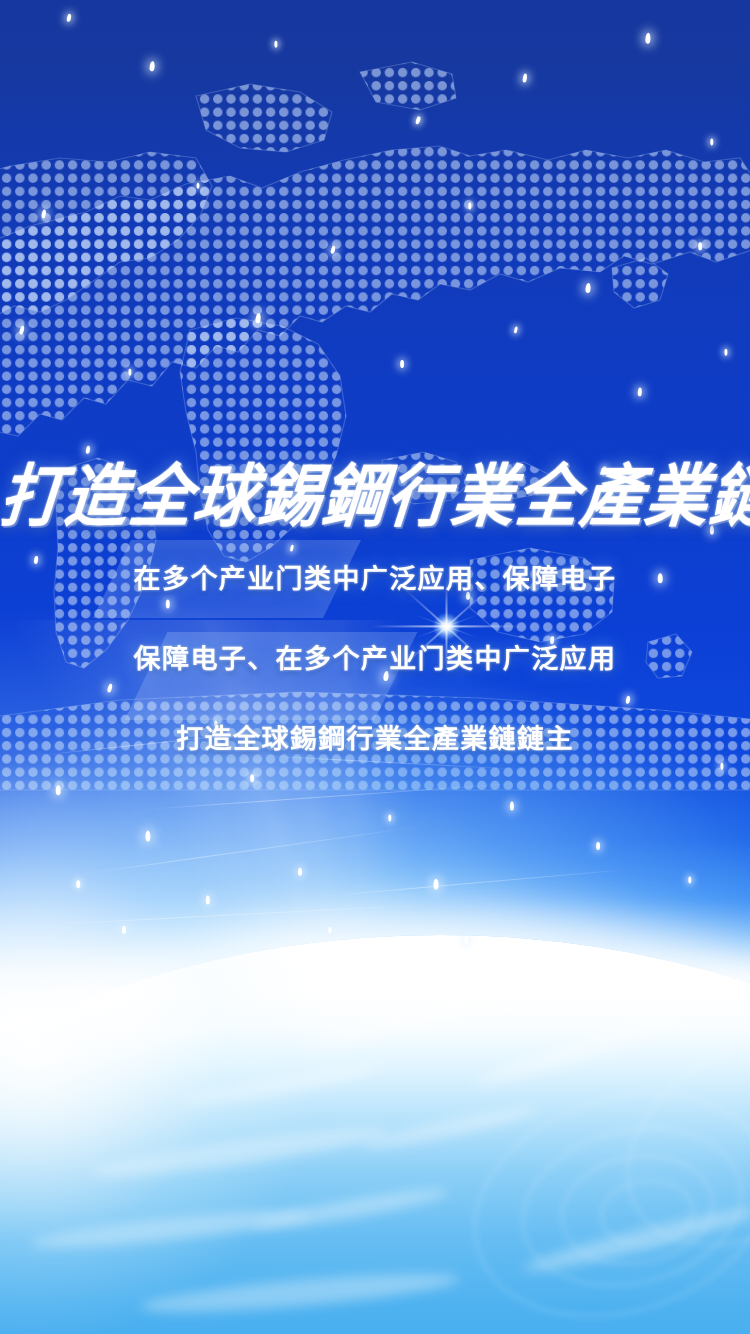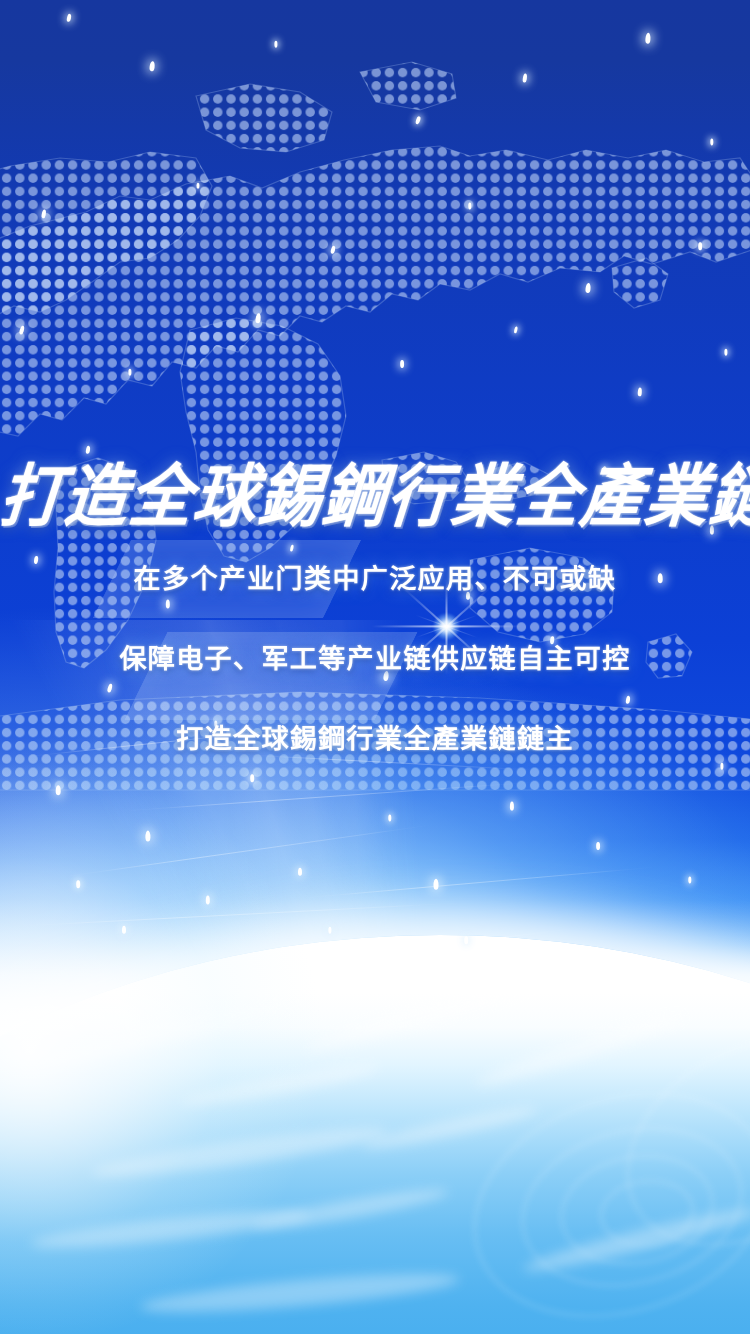--- a/index.html
+++ b/index.html
@@ -420,18 +420,18 @@
       <div class="beam" style="width: 96px; height: 2px; opacity: 0.8; transform: translate(-50%, -50%) rotate(90deg);"></div>
       <div class="beam" style="width: 120px; height: 1.5px; opacity: 0.55; transform: translate(-50%, -50%) rotate(42deg);"></div>
       <div class="beam" style="width: 120px; height: 1.5px; opacity: 0.55; transform: translate(-50%, -50%) rotate(-42deg);"></div>
       <div class="beam" style="width: 66px; height: 1.2px; opacity: 0.4; transform: translate(-50%, -50%) rotate(20deg);"></div>
       <div class="beam" style="width: 66px; height: 1.2px; opacity: 0.4; transform: translate(-50%, -50%) rotate(-20deg);"></div>
     </div>
 
   <h1 class="title">打造全球錫鋼行業全產業鏈鏈主</h1>
 
   <div class="subs">
-    <div class="sub-line">在多个产业门类中广泛应用、不可或缺</div>
-    <div class="sub-line">保障电子、军工等产业链供应链自主可控</div>
+    <div class="sub-line">在多个产业门类中广泛应用、保障电子</div>
+    <div class="sub-line">保障电子、在多个产业门类中广泛应用</div>
     <div class="sub-line">打造全球錫鋼行業全產業鏈鏈主</div>
   </div>
 
 </div>
 
 </body></html>

